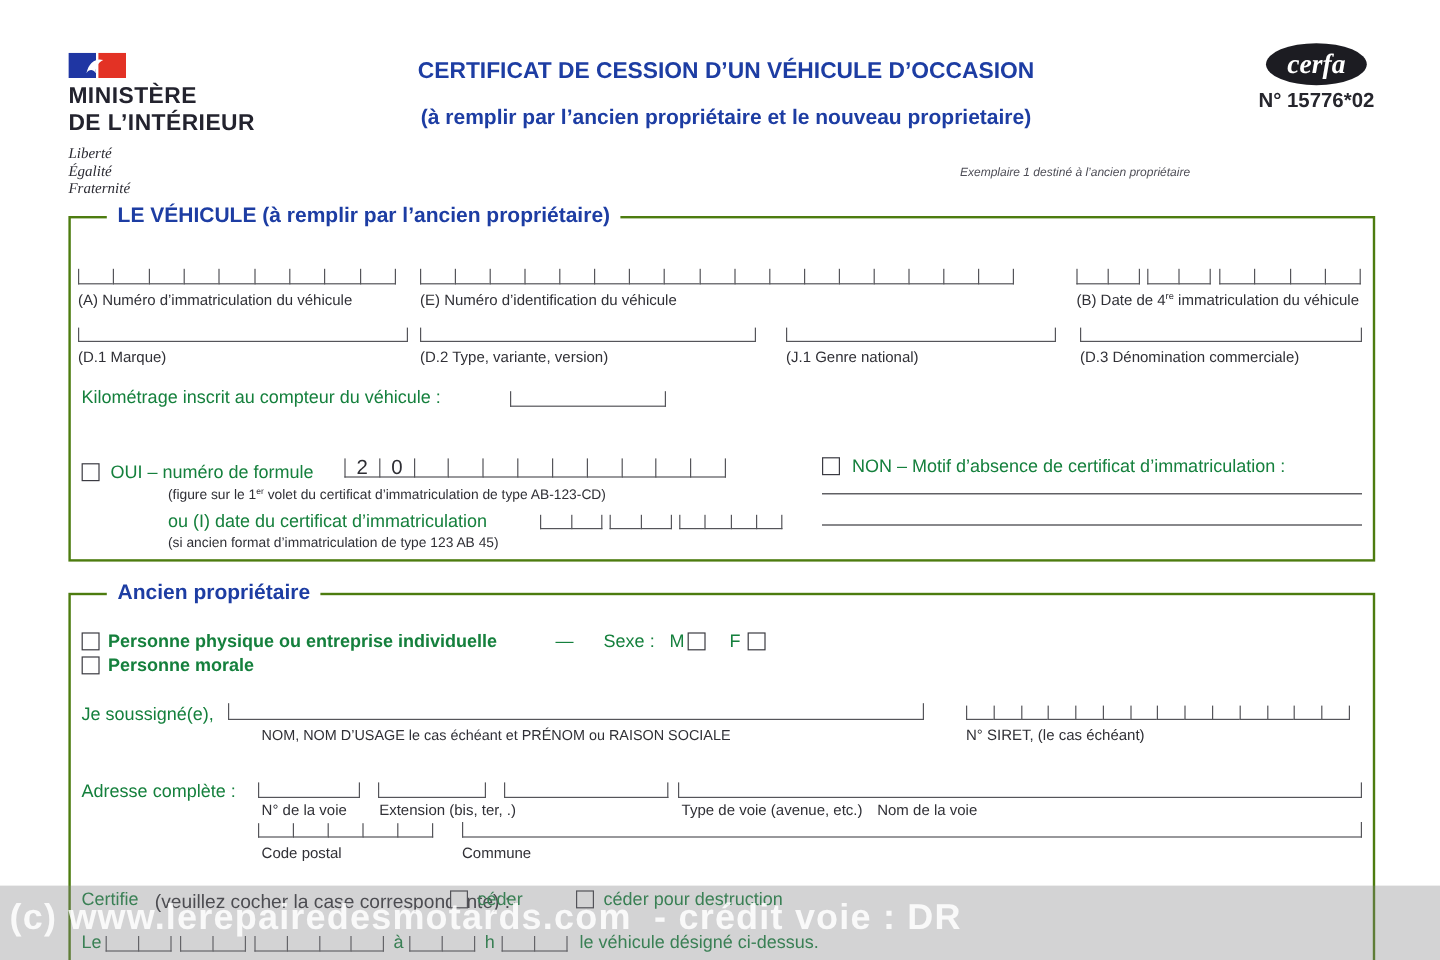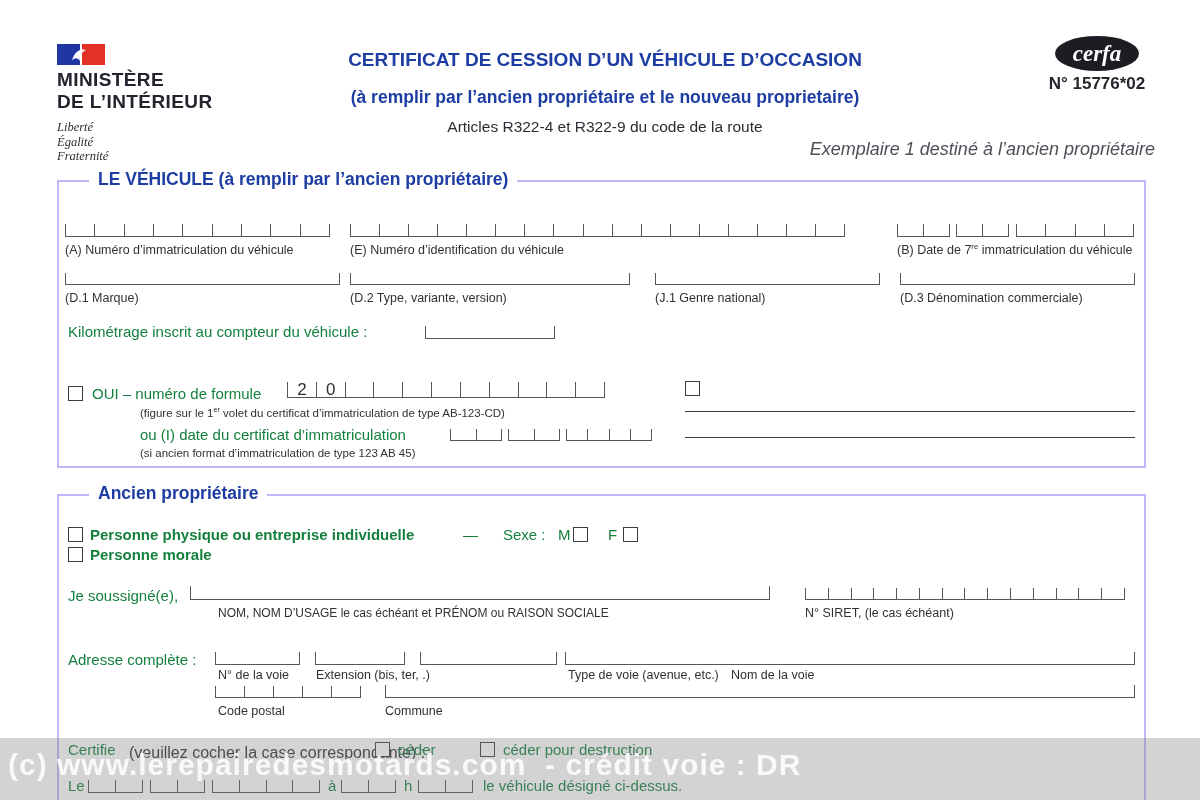--- a/index.html
+++ b/index.html
@@ -12,24 +12,24 @@
   
   .ministry { font-weight:bold; font-size:19px; line-height:22px; color:#23232e; letter-spacing:.4px; }
   .motto { font-family:"Liberation Serif", serif; font-style:italic; font-size:12.5px; line-height:14.5px; color:#2b2b33; margin-top:7px; }
   .title1 { font-size:19px; font-weight:bold; color:#1d3da3; text-align:center; }
   .title2 { font-size:17.5px; font-weight:bold; color:#1d3da3; text-align:center; }
   .title3 { font-size:15.5px; color:#2b2b33; text-align:center; }
   .cerfa-oval { width:84px; height:35px; border-radius:50%; background:#1c1c22; color:#fff;
                 display:flex; align-items:center; justify-content:center;
                 font-family:"Liberation Serif", serif; font-style:italic; font-weight:bold; font-size:23px; }
   .cerfa-num { font-size:17px; font-weight:bold; color:#26262d; text-align:center; }
-  .exemplaire { font-style:italic; font-size:18px; color:#4e4e57; text-align:right; }
-
-  
-  .section { position:absolute; border:2px solid #c4b5fd; background:transparent; }
+  .exemplaire { font-style:italic; font-size:10px; color:#4e4e57; }
+
+  
+  .section { position:absolute; border:2px solid #4d7c0f; background:transparent; }
   .section-title { position:absolute; top:-13px; left:30px; background:#fff; padding:0 9px;
                    color:#1d3da3; font-weight:bold; font-size:17.5px; white-space:nowrap; }
 
   
   .comb { position:absolute; display:flex; align-items:flex-end; }
   .comb .cell { flex:1; height:100%; border-left:1.5px solid #55555a; border-bottom:1.5px solid #55555a;
                 display:flex; align-items:flex-end; justify-content:center;
                 font-size:17px; line-height:15px; color:#2d2d33; }
   .comb .cell:last-child { border-right:1.5px solid #55555a; }
 
@@ -67,21 +67,20 @@
     </div>
     <div class="motto">
       <div>Liberté</div>
       <div>Égalité</div>
       <div>Fraternité</div>
     </div>
   </div>
 
   <div class="abs title2" style="left:250px; top:87px; width:710px;">(à remplir par l’ancien propriétaire et le nouveau proprietaire)</div>
   <div class="abs title1" style="left:250px; top:49px; width:710px;">CERTIFICAT DE CESSION D’UN VÉHICULE D’OCCASION</div>
-  <div class="abs title3" style="left:250px; top:118px; width:710px;">Articles R322-4 et R322-9 du code de la route</div>
 
   <div class="abs cerfa-oval" style="left:1055px; top:36px;">cerfa</div>
   <div class="abs cerfa-num" style="left:1037px; top:74px; width:120px;">N° 15776*02</div>
   <div class="abs exemplaire" style="left:800px; top:139px; width:355px;">Exemplaire 1 destiné à l’ancien propriétaire</div>
 
   <div class="section" style="left:57px; top:180px; width:1089px; height:288px;">
     <span class="section-title">LE VÉHICULE (à remplir par l’ancien propriétaire)</span>
 
     <div class="comb" style="left:6px; top:42px; width:265px; height:13px;">
         <span class="cell"></span>
@@ -123,21 +122,21 @@
       </div>
     <div class="comb" style="left:957px; top:42px; width:118px; height:13px;">
         <span class="cell"></span>
         <span class="cell"></span>
         <span class="cell"></span>
         <span class="cell"></span>
       </div>
 
     <div class="flabel" style="left:6px; top:61px;">(A) Numéro d’immatriculation du véhicule</div>
     <div class="flabel" style="left:291px; top:61px;">(E) Numéro d’identification du véhicule</div>
-    <div class="flabel" style="left:838px; top:61px;"><span>(B) Date de 7</span><span class="sup">re</span><span> immatriculation du véhicule</span></div>
+    <div class="flabel" style="left:838px; top:61px;"><span>(B) Date de 4</span><span class="sup">re</span><span> immatriculation du véhicule</span></div>
 
     <div class="bracket" style="left:6px; top:91px; width:275px; height:12px;"></div>
     <div class="bracket" style="left:291px; top:91px; width:280px; height:12px;"></div>
     <div class="bracket" style="left:596px; top:91px; width:225px; height:12px;"></div>
     <div class="bracket" style="left:841px; top:91px; width:235px; height:12px;"></div>
 
     <div class="flabel" style="left:6px; top:109px;">(D.1 Marque)</div>
     <div class="flabel" style="left:291px; top:109px;">(D.2 Type, variante, version)</div>
     <div class="flabel" style="left:596px; top:109px;">(J.1 Genre national)</div>
     <div class="flabel" style="left:841px; top:109px;">(D.3 Dénomination commerciale)</div>
@@ -174,20 +173,21 @@
       </div>
     <div class="comb" style="left:507px; top:247px; width:86px; height:12px;">
         <span class="cell"></span>
         <span class="cell"></span>
         <span class="cell"></span>
         <span class="cell"></span>
       </div>
     <div class="note" style="left:81px; top:265px;">(si ancien format d’immatriculation de type 123 AB 45)</div>
 
     <div class="cb" style="left:626px; top:199px;"></div>
+    <div class="txt" style="left:651px; top:198px;">NON – Motif d’absence de certificat d’immatriculation :</div>
     <div class="blank-line" style="left:626px; top:214px; width:450px; height:16px;"></div>
     <div class="blank-line" style="left:626px; top:240px; width:450px; height:16px;"></div>
   </div>
 
   <div class="section" style="left:57px; top:494px; width:1089px; height:322px;">
     <span class="section-title">Ancien propriétaire</span>
 
     <div class="cb" style="left:9px; top:31px;"></div>
     <div class="txt txt-b" style="left:31px; top:30px;">Personne physique ou entreprise individuelle</div>
     <div class="txt" style="left:404px; top:30px;">—</div>

